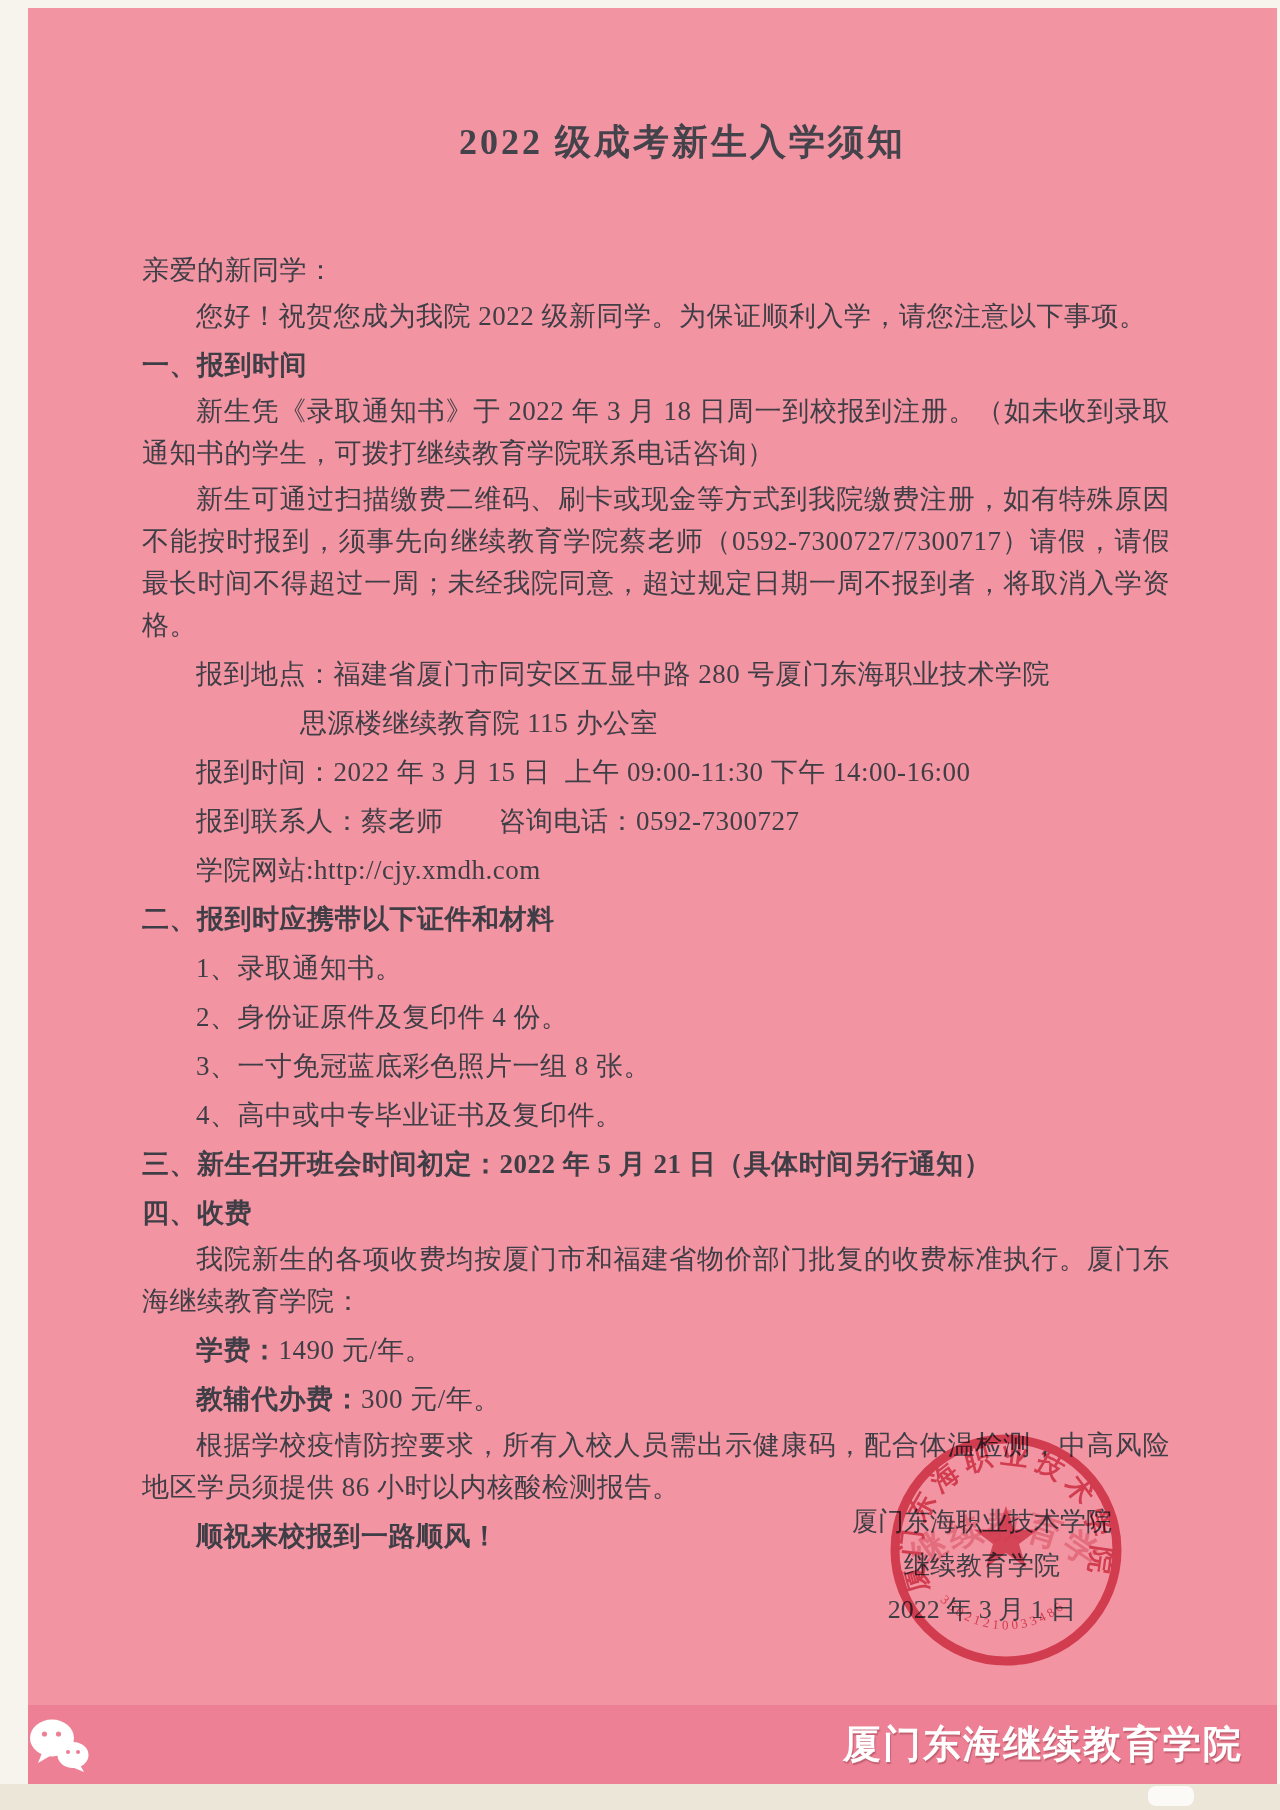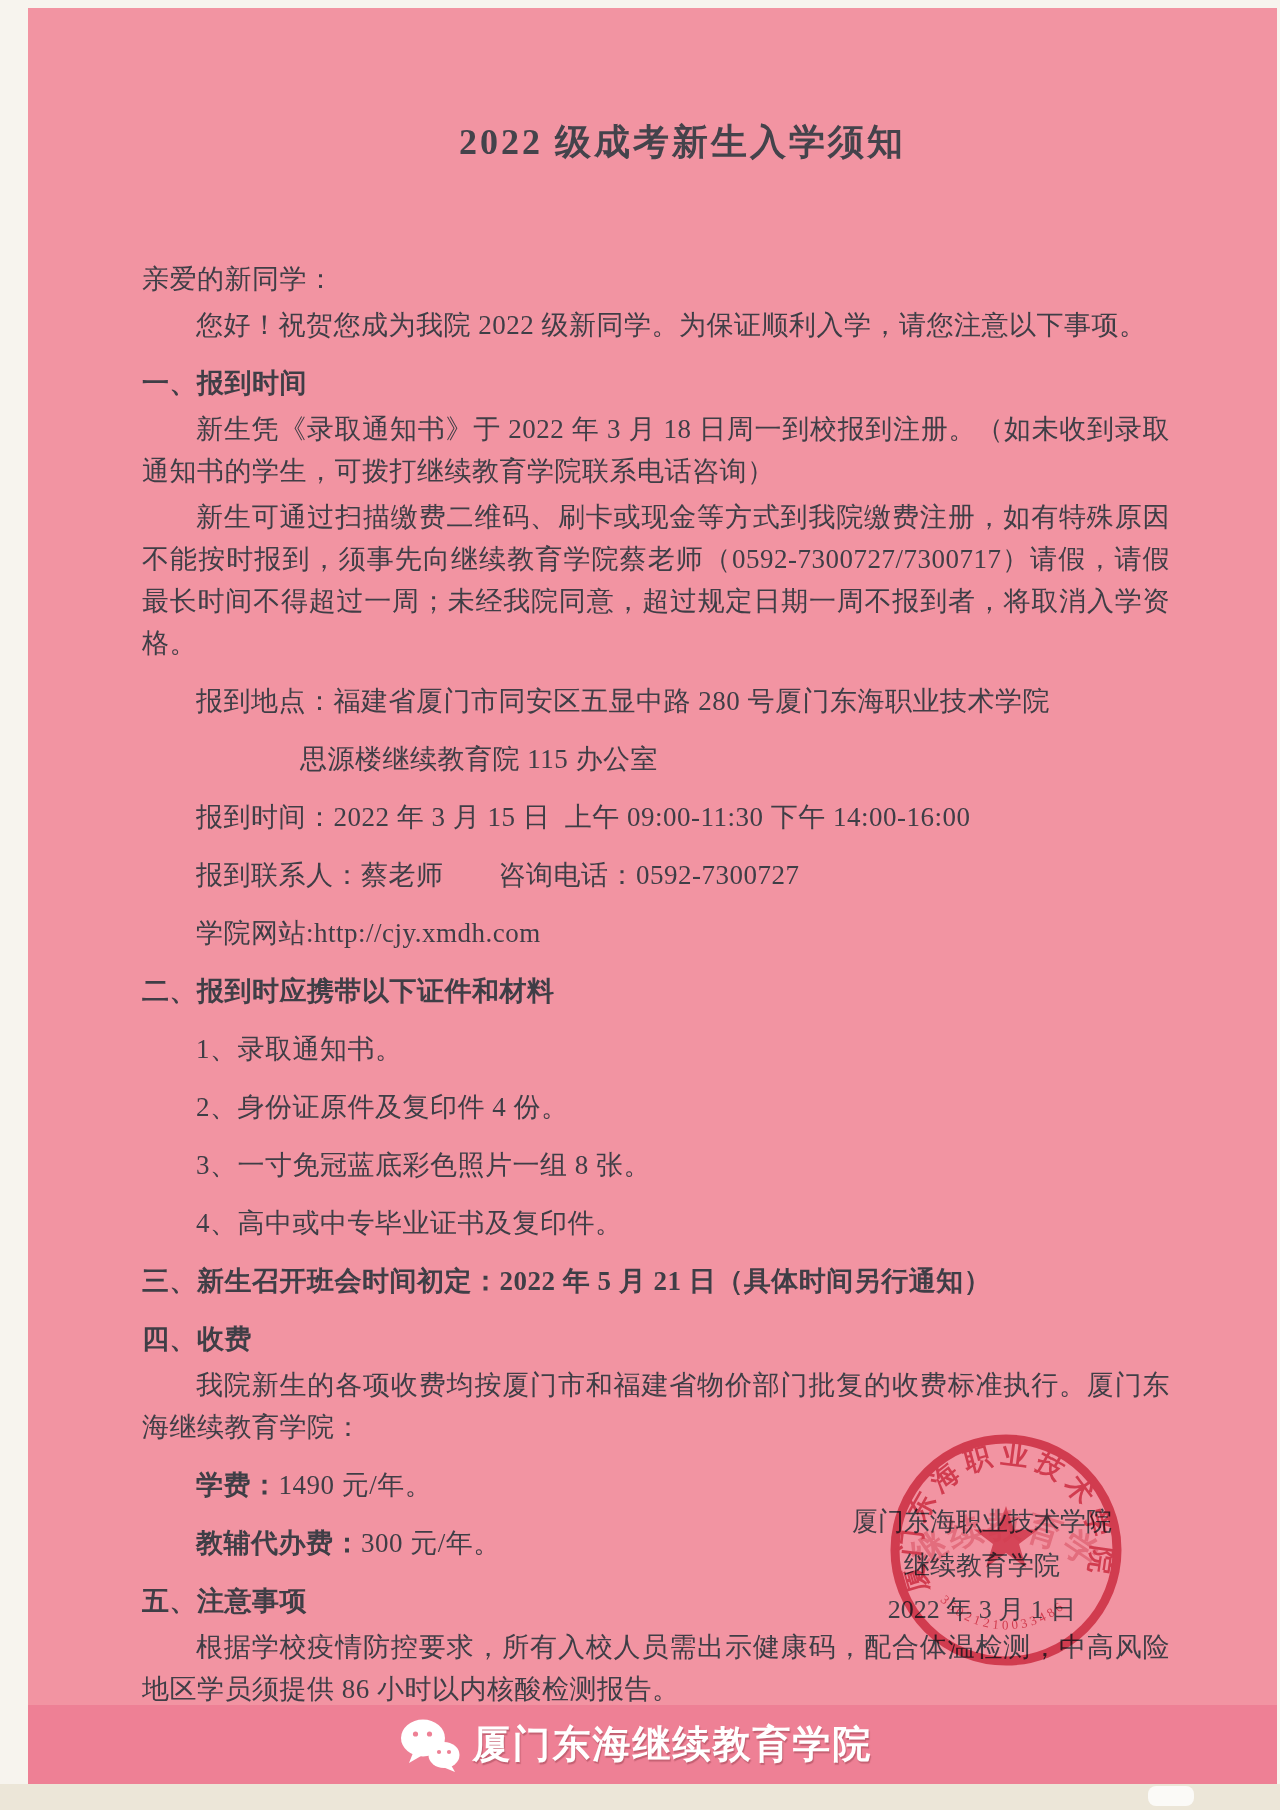--- a/index.html
+++ b/index.html
@@ -17,37 +17,37 @@
   .title{
     position:absolute;left:0;top:110px;width:100%;
     text-align:center;font-size:36px;font-weight:bold;color:#44434b;
     letter-spacing:3px;transform:translateX(30px);
   }
   .doc{
     position:absolute;left:114px;top:234px;width:1044px;
     font-size:27px;line-height:42px;letter-spacing:.5px;
   }
   .doc p.para{margin:4px 16px 0 0;text-indent:2em;text-align:justify;}
-  .doc .line{margin-top:16px;white-space:pre-wrap;}
+  .doc .line{margin-top:7px;white-space:pre-wrap;}
   .doc .pad2{padding-left:2em;}
   .doc .pad6{padding-left:158px;}
   .doc .heading{font-weight:bold;}
   .b{font-weight:bold;}
   .signature{
     position:absolute;right:150px;top:1492px;width:290px;
     text-align:center;font-size:26px;line-height:44px;color:#3f3e46;
   }
   .stamp{
     position:absolute;left:856px;top:1420px;width:244px;height:244px;
     opacity:.82;mix-blend-mode:multiply;pointer-events:none;
   }
   .banner{
     position:absolute;left:0;bottom:0;width:100%;height:79px;
     background:#ee8095;
-    display:flex;align-items:center;justify-content:center;
+    display:flex;align-items:center;justify-content:space-between;
     padding-right:34px;box-sizing:border-box;
   }
   .banner .account{
     color:#fff;font-size:38px;font-weight:bold;letter-spacing:2px;
     font-family:"Liberation Sans","DejaVu Sans",sans-serif;
     text-shadow:1px 2px 1px rgba(160,70,85,.55);
   }
   .wechat{margin-right:12px;flex:0 0 auto;}
 </style>
 </head>
@@ -74,21 +74,20 @@
     <div class="line heading">二、报到时应携带以下证件和材料</div>
     <div class="line pad2">1、录取通知书。</div>
     <div class="line pad2">2、身份证原件及复印件 4 份。</div>
     <div class="line pad2">3、一寸免冠蓝底彩色照片一组 8 张。</div>
     <div class="line pad2">4、高中或中专毕业证书及复印件。</div>
     <div class="line heading">三、新生召开班会时间初定：2022 年 5 月 21 日（具体时间另行通知）</div>
     <div class="line heading">四、收费</div>
     <p class="para">我院新生的各项收费均按厦门市和福建省物价部门批复的收费标准执行。厦门东海继续教育学院：</p>
     <div class="line pad2"><span class="b">学费：</span><span>1490 元/年。</span></div>
     <div class="line pad2"><span class="b">教辅代办费：</span><span>300 元/年。</span></div>
-    <div class="line heading">五、注意事项</div>
     <p class="para">根据学校疫情防控要求，所有入校人员需出示健康码，配合体温检测，中高风险地区学员须提供 86 小时以内核酸检测报告。</p>
     <div class="line pad2 b">顺祝来校报到一路顺风！</div>
   </div>
 
   <div class="signature">
     <div>厦门东海职业技术学院</div>
     <div>继续教育学院</div>
     <div>2022 年 3 月 1 日</div>
   </div>
 

